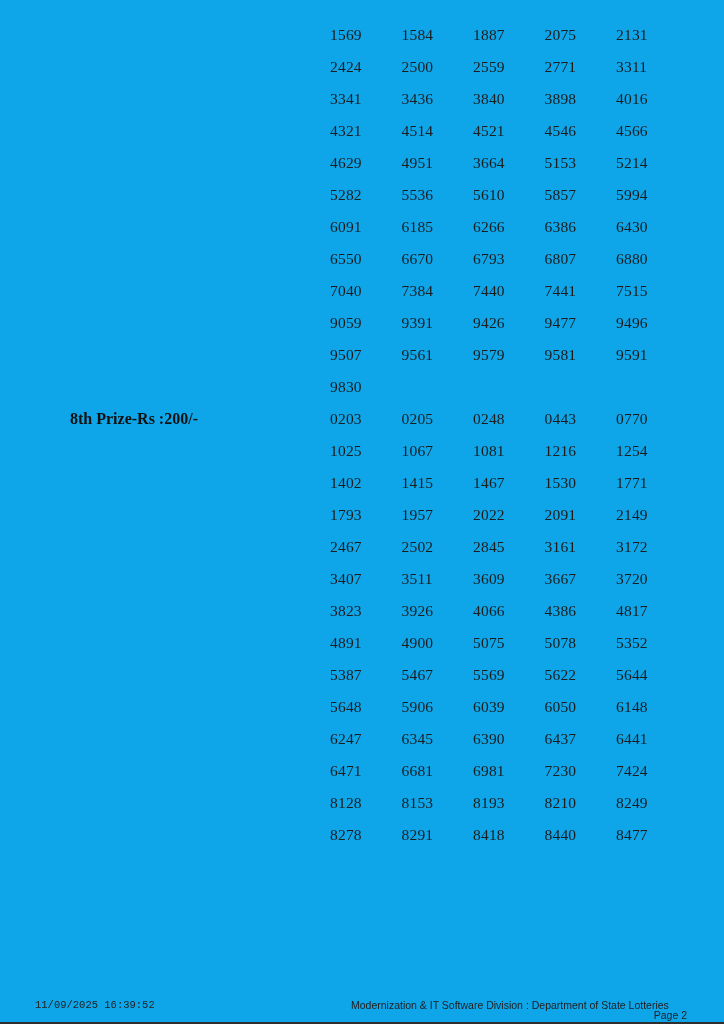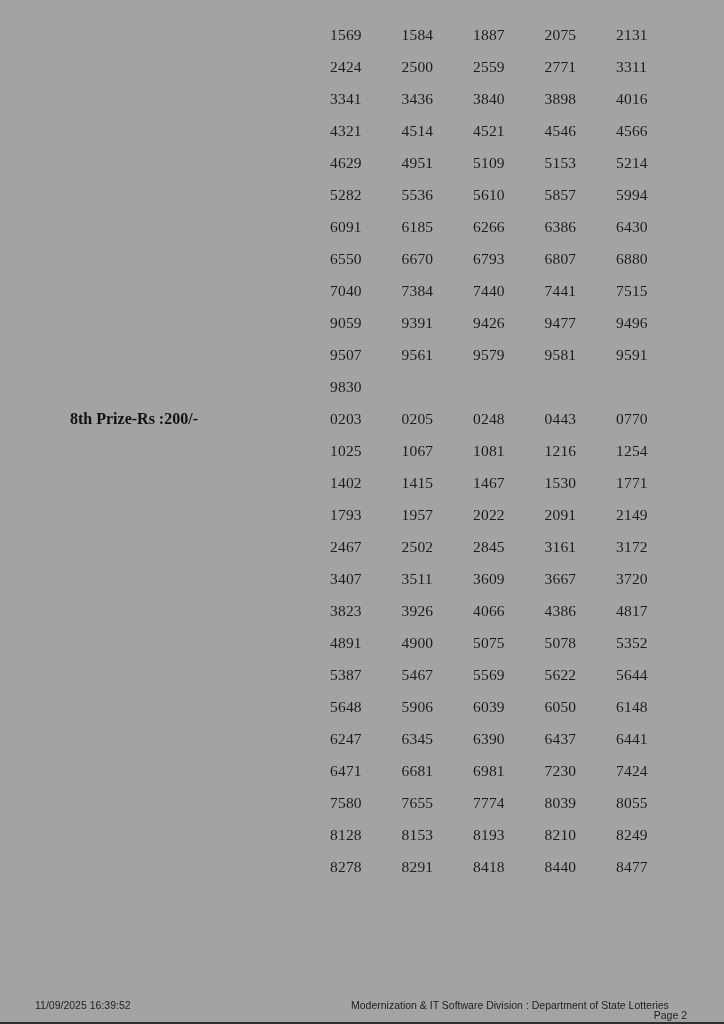--- a/index.html
+++ b/index.html
@@ -5,21 +5,21 @@
   html, body { margin: 0; padding: 0; }
   body {
     width: 724px; height: 1024px;
     background: #ffffff;
     position: relative;
     overflow: hidden;
     font-family: "Liberation Serif", serif;
   }
   .page {
     position: absolute; inset: 0;
-    background: #a3a3a3;
+    background: #0ea5e9;
   }
   .number-grid {
     position: absolute;
     left: 330px; top: 19px;
   }
   .grid-row {
     position: relative;
     display: grid;
     grid-template-columns: repeat(5, 71.5px);
     height: 32px;
@@ -42,21 +42,21 @@
     white-space: nowrap;
   }
   .footer {
     position: absolute;
     left: 0; right: 0; top: 997px;
     height: 16px;
     font-family: "Liberation Sans", sans-serif;
     font-size: 10.5px;
     color: #222222;
   }
-  .footer-timestamp { position: absolute; left: 35px; top: 2px; white-space: nowrap; }
+  .footer-timestamp { position: absolute; left: 35px; top: 2px; white-space: nowrap; font-family: Liberation Mono, monospace; }
   .footer-division  { position: absolute; left: 310px; top: 2px; white-space: nowrap; margin-left: 41px; }
   .footer-page      { position: absolute; right: 37px; top: 12px; white-space: nowrap; }
   .bottom-edge {
     position: absolute;
     left: 0; right: 0; bottom: 0;
     height: 2px;
     background: #2f2f2f;
   }
 </style>
 </head>
@@ -90,21 +90,21 @@
       <div class="grid-row">
         <div class="cell">4321</div>
         <div class="cell">4514</div>
         <div class="cell">4521</div>
         <div class="cell">4546</div>
         <div class="cell">4566</div>
       </div>
       <div class="grid-row">
         <div class="cell">4629</div>
         <div class="cell">4951</div>
-        <div class="cell">5109</div>
+        <div class="cell">3664</div>
         <div class="cell">5153</div>
         <div class="cell">5214</div>
       </div>
       <div class="grid-row">
         <div class="cell">5282</div>
         <div class="cell">5536</div>
         <div class="cell">5610</div>
         <div class="cell">5857</div>
         <div class="cell">5994</div>
       </div>
@@ -225,27 +225,20 @@
         <div class="cell">6441</div>
       </div>
       <div class="grid-row">
         <div class="cell">6471</div>
         <div class="cell">6681</div>
         <div class="cell">6981</div>
         <div class="cell">7230</div>
         <div class="cell">7424</div>
       </div>
       <div class="grid-row">
-        <div class="cell">7580</div>
-        <div class="cell">7655</div>
-        <div class="cell">7774</div>
-        <div class="cell">8039</div>
-        <div class="cell">8055</div>
-      </div>
-      <div class="grid-row">
         <div class="cell">8128</div>
         <div class="cell">8153</div>
         <div class="cell">8193</div>
         <div class="cell">8210</div>
         <div class="cell">8249</div>
       </div>
       <div class="grid-row">
         <div class="cell">8278</div>
         <div class="cell">8291</div>
         <div class="cell">8418</div>

